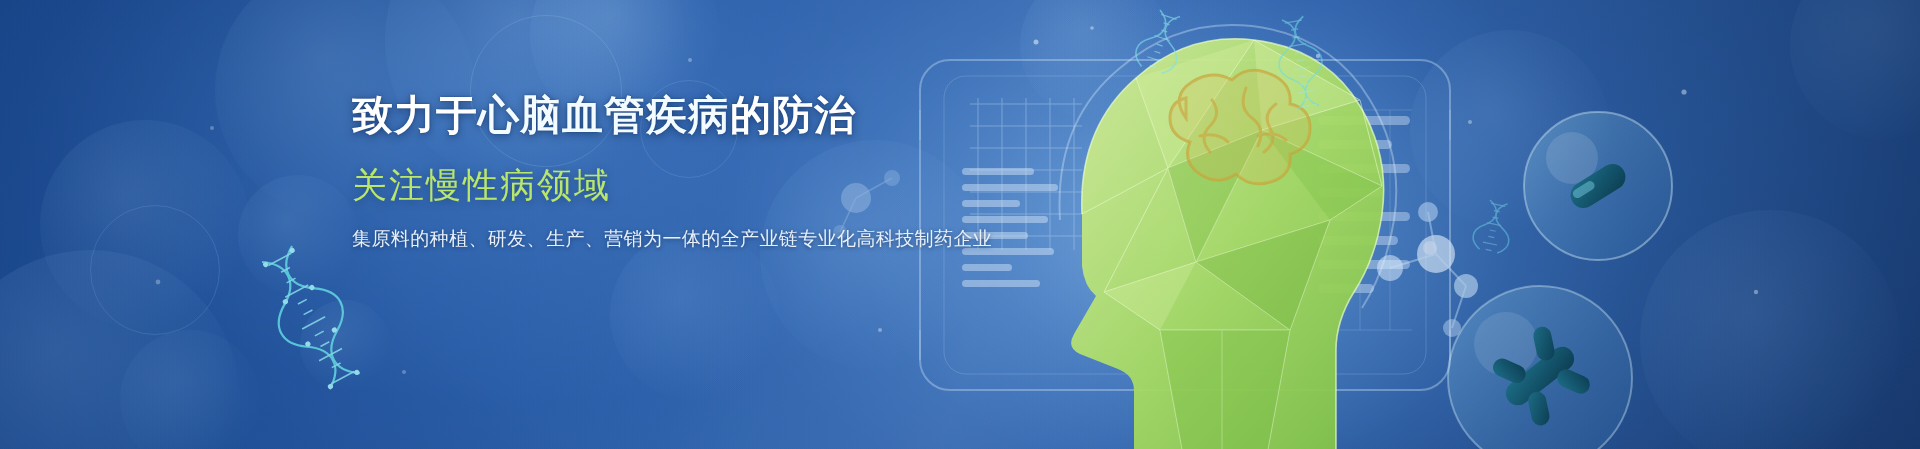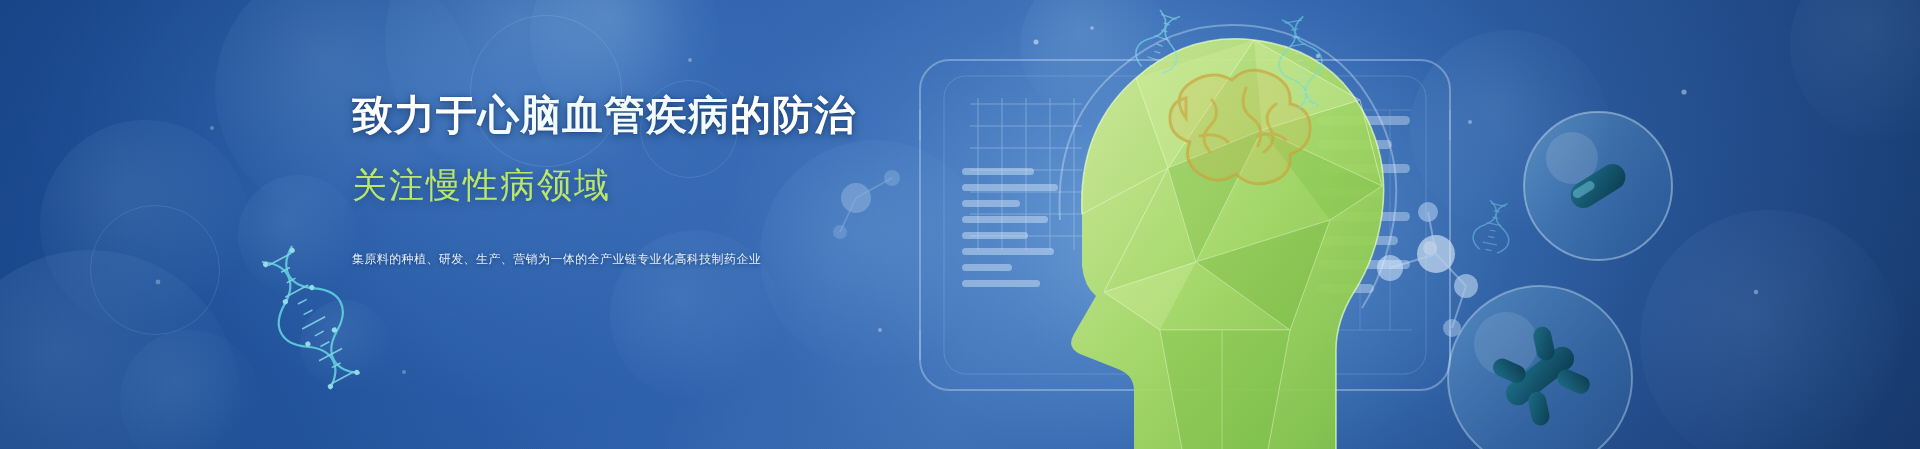--- a/index.html
+++ b/index.html
@@ -43,22 +43,22 @@
     text-shadow:0 2px 9px rgba(8,30,70,.55),0 0 2px rgba(12,40,90,.5);
   }
   .headline .hl{color:#f2fbff;}
   .subline{
     margin-top:24px;
     font-size:35px;font-weight:normal;line-height:1.2;letter-spacing:2px;
     color:#b9e66b;white-space:nowrap;
     text-shadow:0 2px 9px rgba(10,40,80,.45);
   }
   .tagline{
-    margin-top:45px;
-    font-size:12px;line-height:1.4;letter-spacing:.4px;
+    margin-top:20px;
+    font-size:19px;line-height:1.4;letter-spacing:.4px;
     color:#e7f0fb;white-space:nowrap;
     text-shadow:0 1px 4px rgba(10,35,75,.6);
   }
 
   
   #art{position:absolute;left:0;top:0;width:1920px;height:449px;z-index:20;pointer-events:none;}
   #art svg{display:block;}
 </style>
 </head>
 <body>

